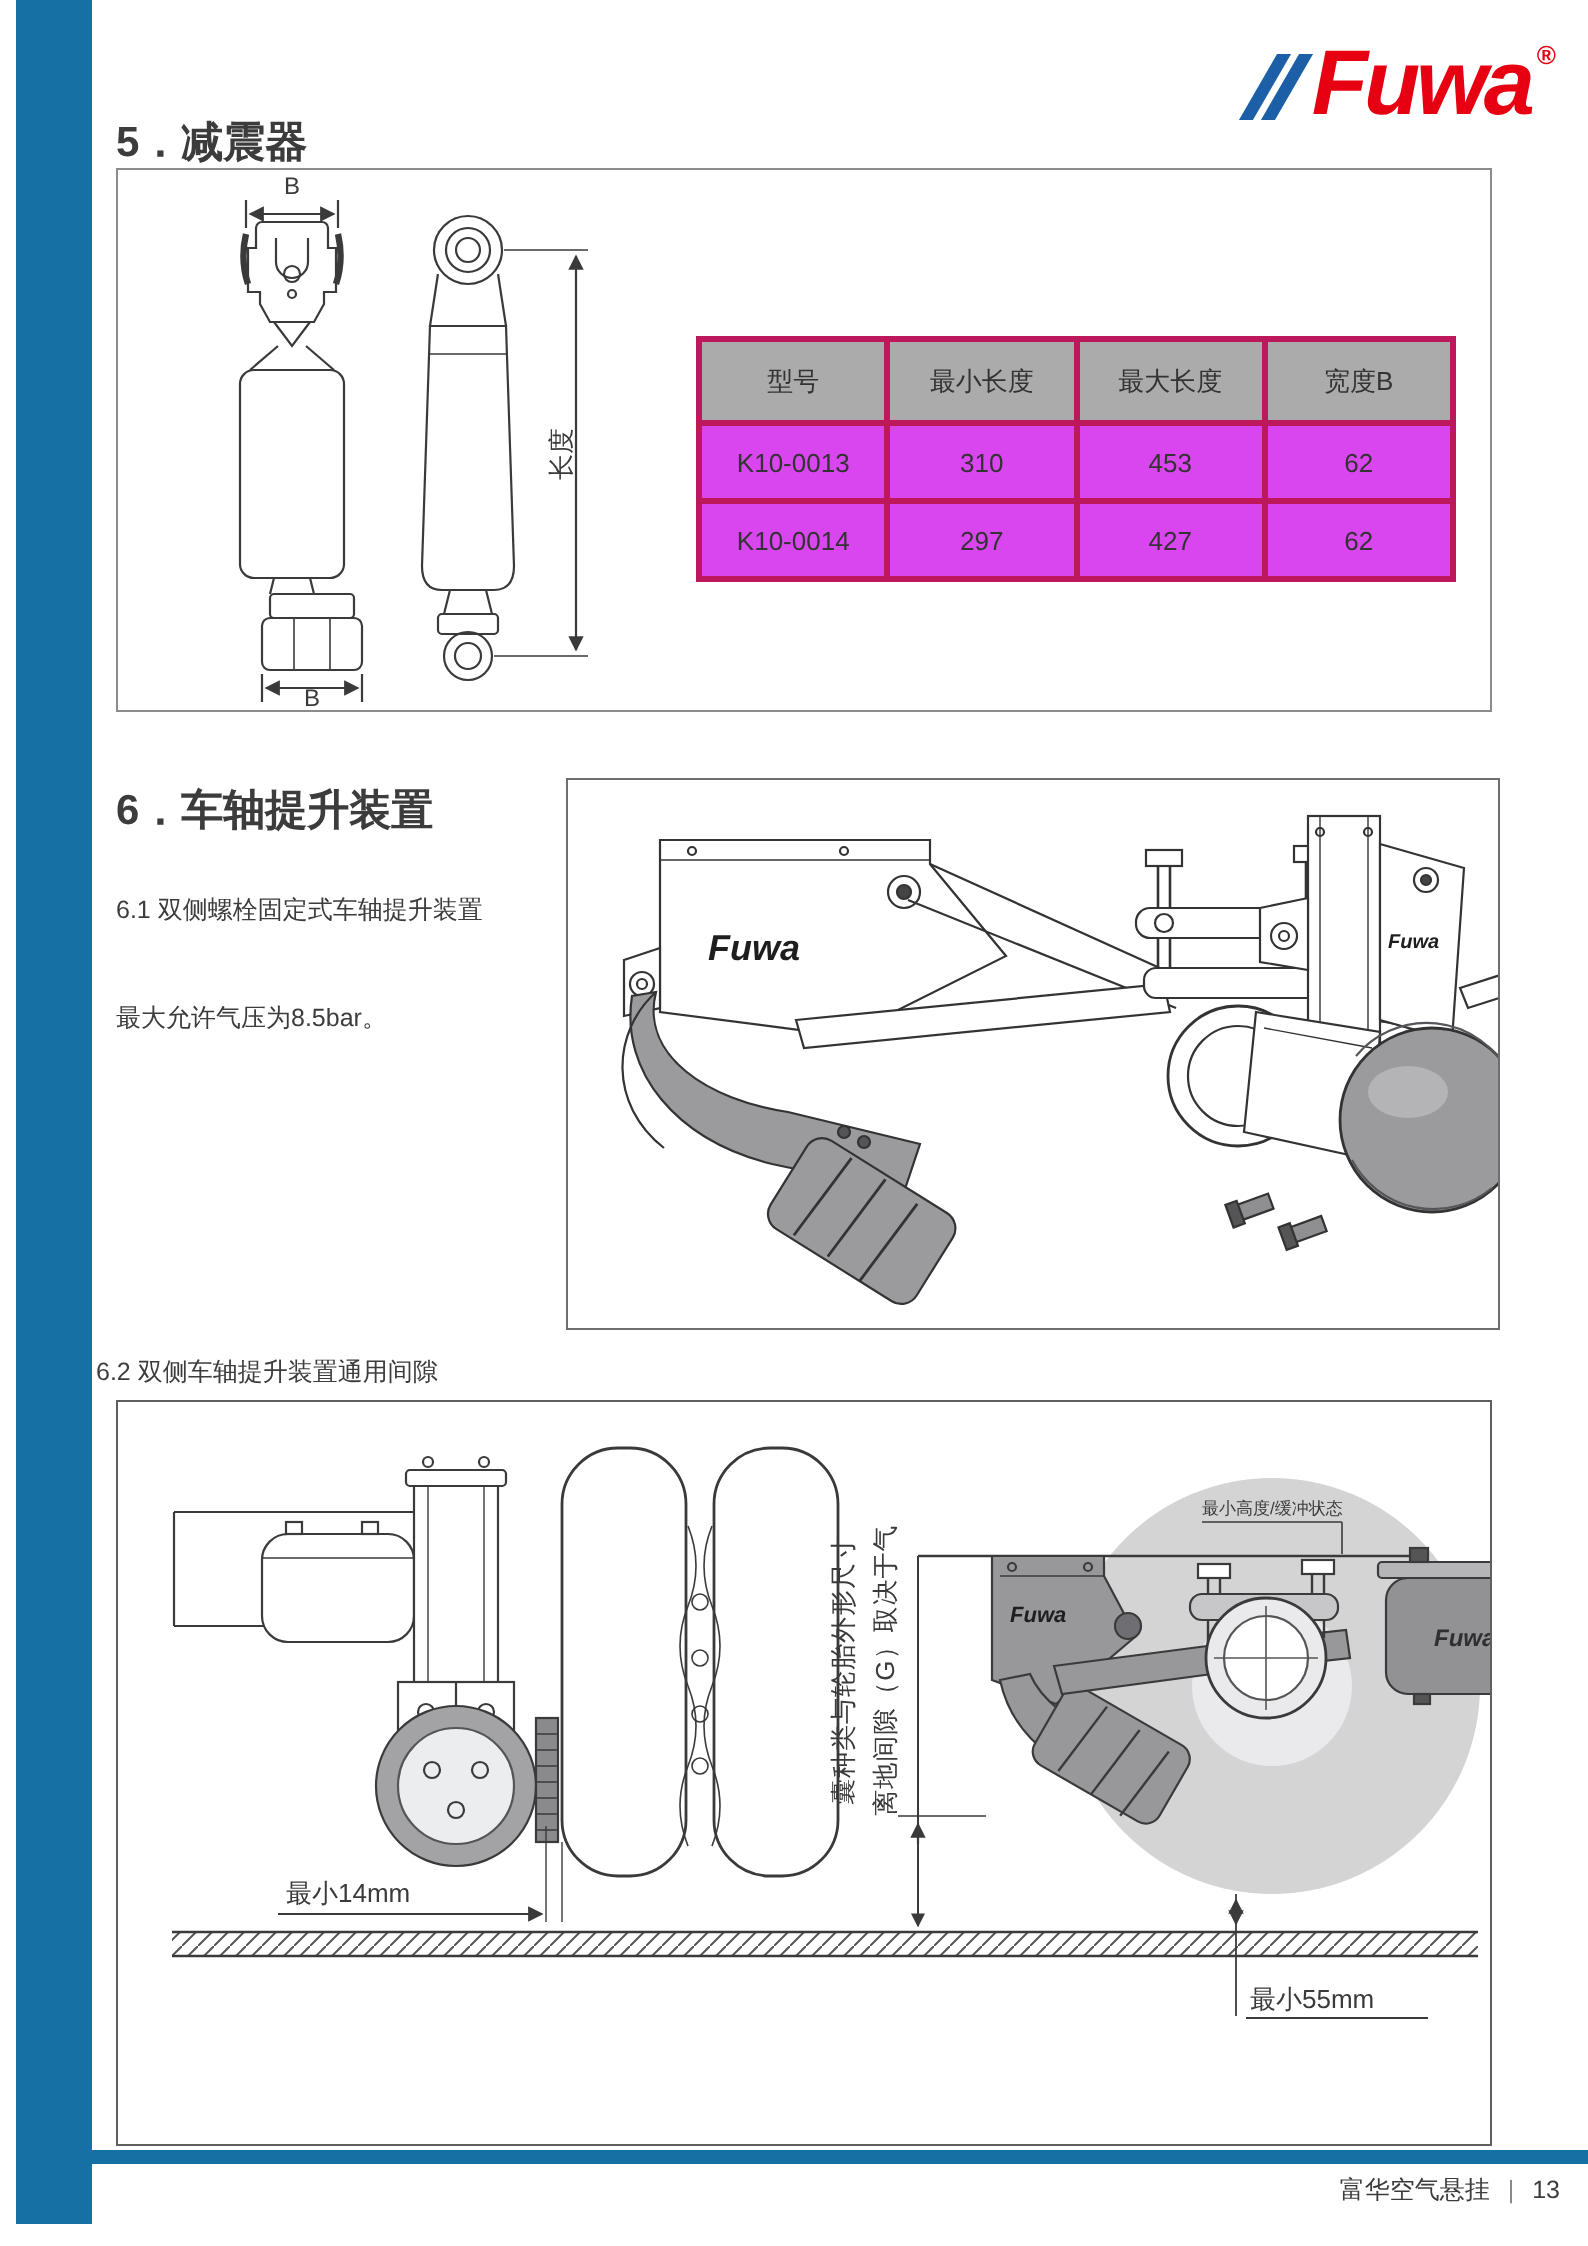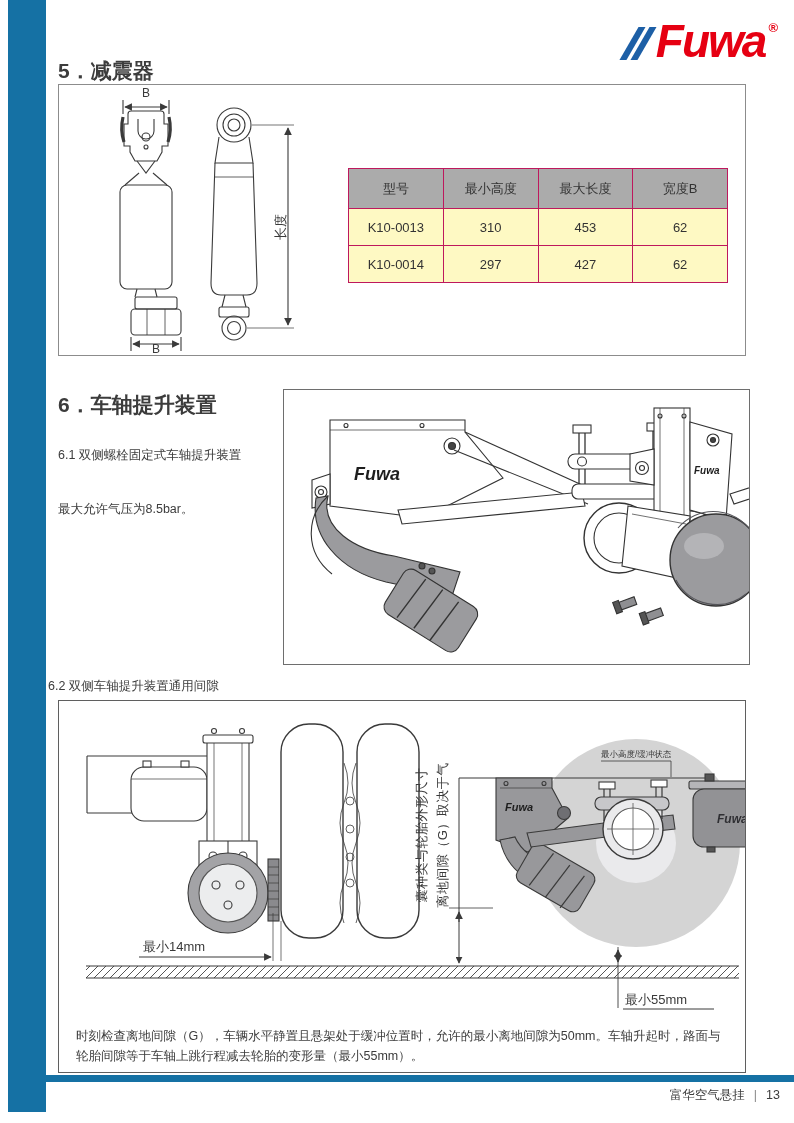--- a/index.html
+++ b/index.html
@@ -15,23 +15,23 @@
   .logo-text{font-style:italic;font-weight:bold;font-size:46px;line-height:1;color:#e60012;letter-spacing:-2px;}
   .logo-reg{font-size:13px;color:#e60012;margin-left:3px;margin-top:2px;font-weight:bold;}
   
   .h-main{font-size:21px;font-weight:bold;color:#3c3c3c;}
   .h-sub{font-size:12.5px;color:#3c3c3c;}
   .body-text{font-size:12.5px;color:#3c3c3c;}
   
   .fig-box{border:1px solid #7c7c7c;background:#fff;box-sizing:border-box;}
   
   .spec-table{border-collapse:collapse;table-layout:fixed;width:380px;}
-  .spec-table th,.spec-table td{border:1px solid #be185d;text-align:center;font-size:13px;color:#333;font-weight:400;}
+  .spec-table th,.spec-table td{border:3px solid #be185d;text-align:center;font-size:13px;color:#333;font-weight:400;}
   .spec-table th{background:#ababab;height:37px;}
-  .spec-table td{height:34px;background:#fef9c3;}
+  .spec-table td{height:34px;background:#d946ef;}
   
   .v-label{width:150px;height:44px;transform:rotate(-90deg);font-size:13px;line-height:21px;
            text-align:center;color:#3a3a3a;letter-spacing:0.5px;}
   
   .note-par{width:650px;font-size:12.5px;line-height:20px;color:#3c3c3c;}
   
   .footer-bar{left:40px;top:1075px;width:754px;height:7px;background:#1571A4;}
   .footer-text{top:1087px;right:14px;font-size:12.5px;color:#3c3c3c;text-align:right;}
   .footer-text .sep{color:#8a8a8a;margin:0 9px;}
   svg{display:block;}
@@ -109,21 +109,21 @@
         <text x="97" y="268" font-size="12" text-anchor="middle">B</text>
         <text x="222" y="146" font-size="13" text-anchor="middle" transform="rotate(-90 222 142)">长度</text>
       </g>
     </svg>
   </div>
 
   <table class="abs spec-table" style="left:348px;top:168px;">
     <thead>
       <tr>
         <th>型号</th>
-        <th>最小高度</th>
+        <th>最小长度</th>
         <th>最大长度</th>
         <th>宽度B</th>
       </tr>
     </thead>
     <tbody>
       <tr>
         <td>K10-0013</td>
         <td>310</td>
         <td>453</td>
         <td>62</td>
@@ -339,20 +339,19 @@
         <text x="658" y="122" font-size="12" font-style="italic" font-weight="bold" fill="#2f2f33">Fuwa</text>
       </g>
     </svg>
   </div>
 
   <div class="abs v-label" style="left:358px;top:813px;">
     <div>囊种类与轮胎外形尺寸</div>
     <div>离地间隙（G）取决于气</div>
   </div>
 
-  <div class="abs note-par" style="left:76px;top:1026px;">时刻检查离地间隙（G），车辆水平静置且悬架处于缓冲位置时，允许的最小离地间隙为50mm。车轴升起时，路面与轮胎间隙等于车轴上跳行程减去轮胎的变形量（最小55mm）。</div>
 
   <div class="abs footer-bar"></div>
   <div class="abs footer-text">
     <span>富华空气悬挂</span><span class="sep">|</span><span>13</span>
   </div>
 
 </div>
 
 </body></html>

